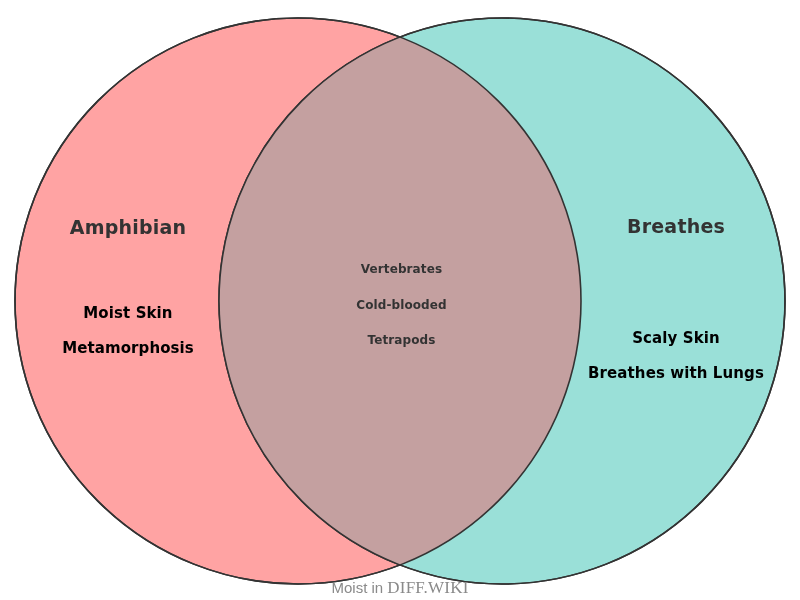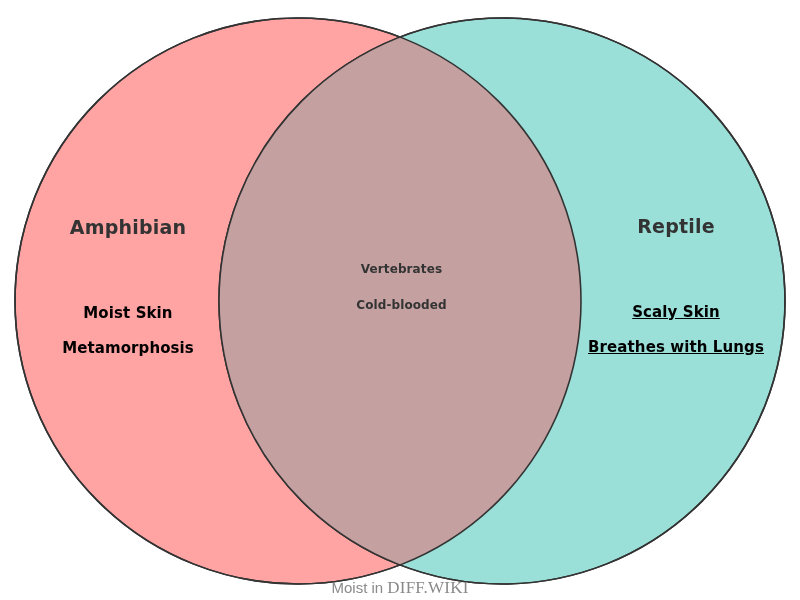--- a/index.html
+++ b/index.html
@@ -69,21 +69,21 @@
   #left-group .group-title { margin-bottom: 0; }
   #left-group .item-list { margin-top: 58px; }
   #left-group .item { line-height: 34.5px; }
 
   
   #right-group {
     left: 556px;
     top: 207px;
     width: 240px;
   }
-  #right-group .item-list { margin-top: 58px; text-decoration: underline; }
+  #right-group .item-list { margin-top: 84px; }
   #right-group .item { line-height: 34.5px; }
 
   
   #center-group {
     left: 280px;
     top: 244px;
     width: 243px;
   }
   #center-group .item {
     font-size: 12px;
@@ -140,25 +140,26 @@
       <ul class="item-list">
         <li class="item">Moist Skin</li>
         <li class="item">Metamorphosis</li>
       </ul>
     </div>
 
     <div class="group-col" id="center-group">
       <ul class="item-list">
         <li class="item">Vertebrates</li>
         <li class="item">Cold-blooded</li>
+        <li class="item">Tetrapods</li>
       </ul>
     </div>
 
     <div class="group-col" id="right-group">
-      <div class="group-title">Reptile</div>
+      <div class="group-title">Breathes</div>
       <ul class="item-list">
         <li class="item">Scaly Skin</li>
         <li class="item">Breathes with Lungs</li>
       </ul>
     </div>
 
     <div id="watermark">
       <span class="wm-prefix">Moist in </span><span class="wm-brand">DIFF.WIKI</span>
     </div>
 

